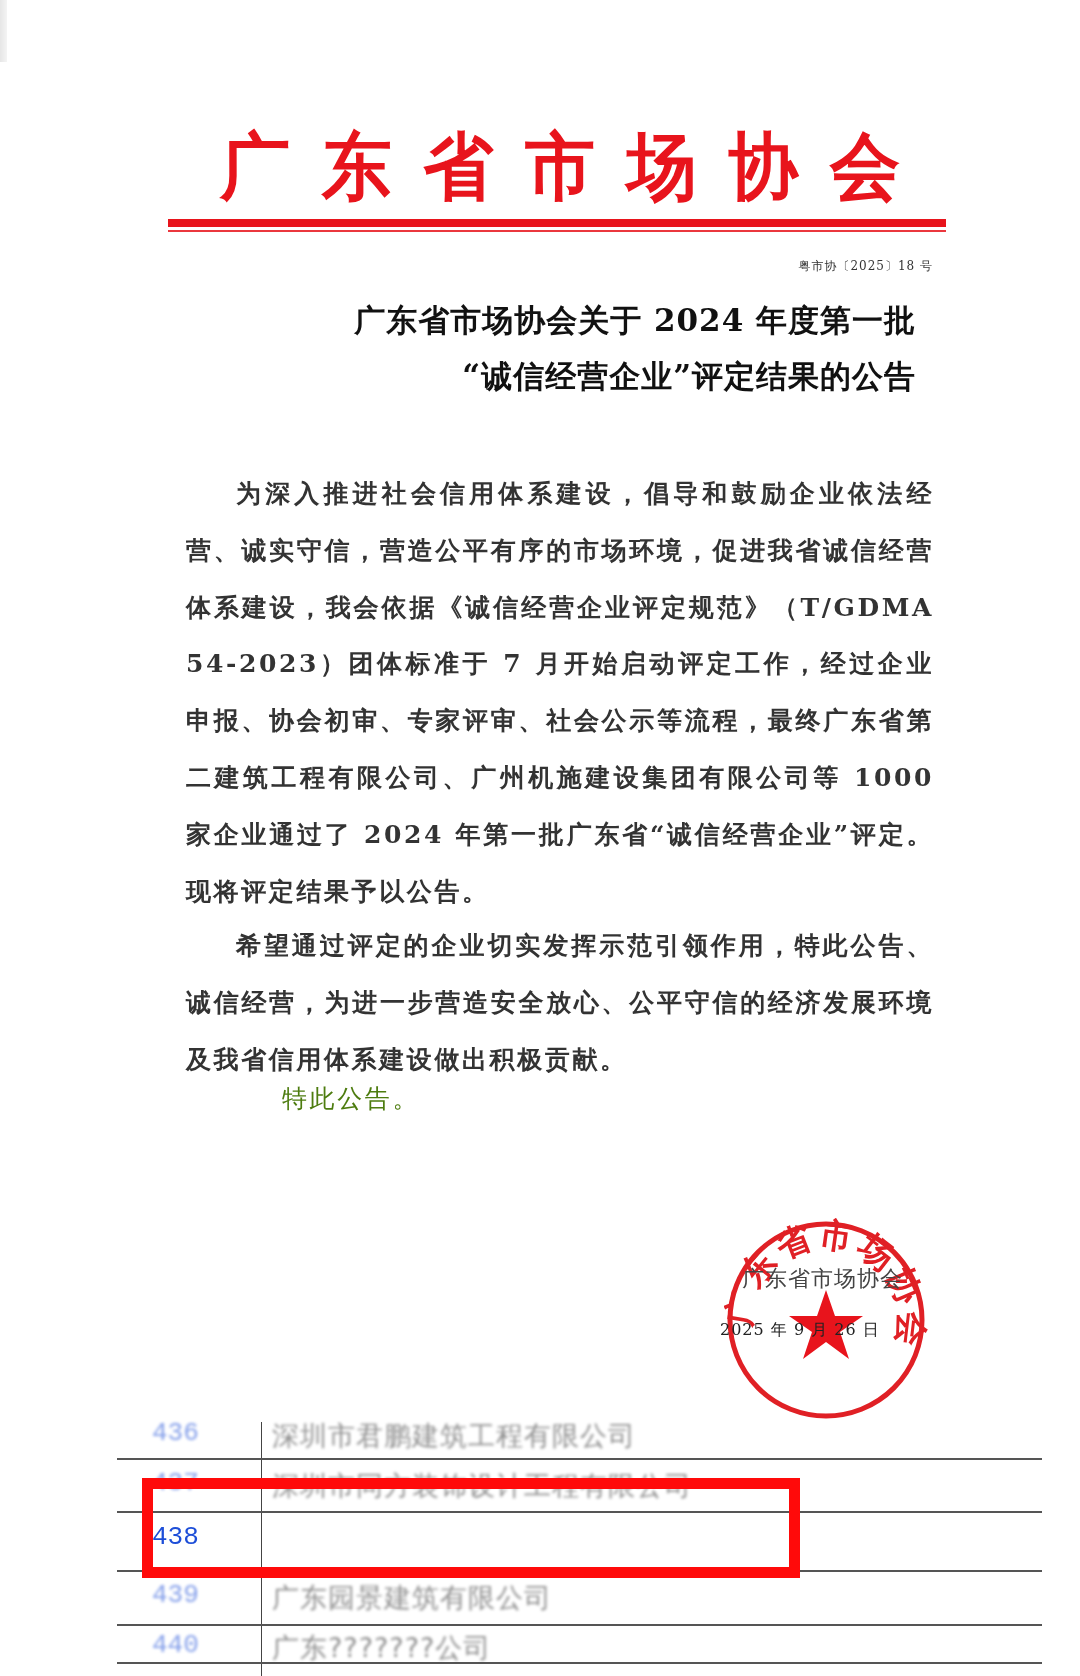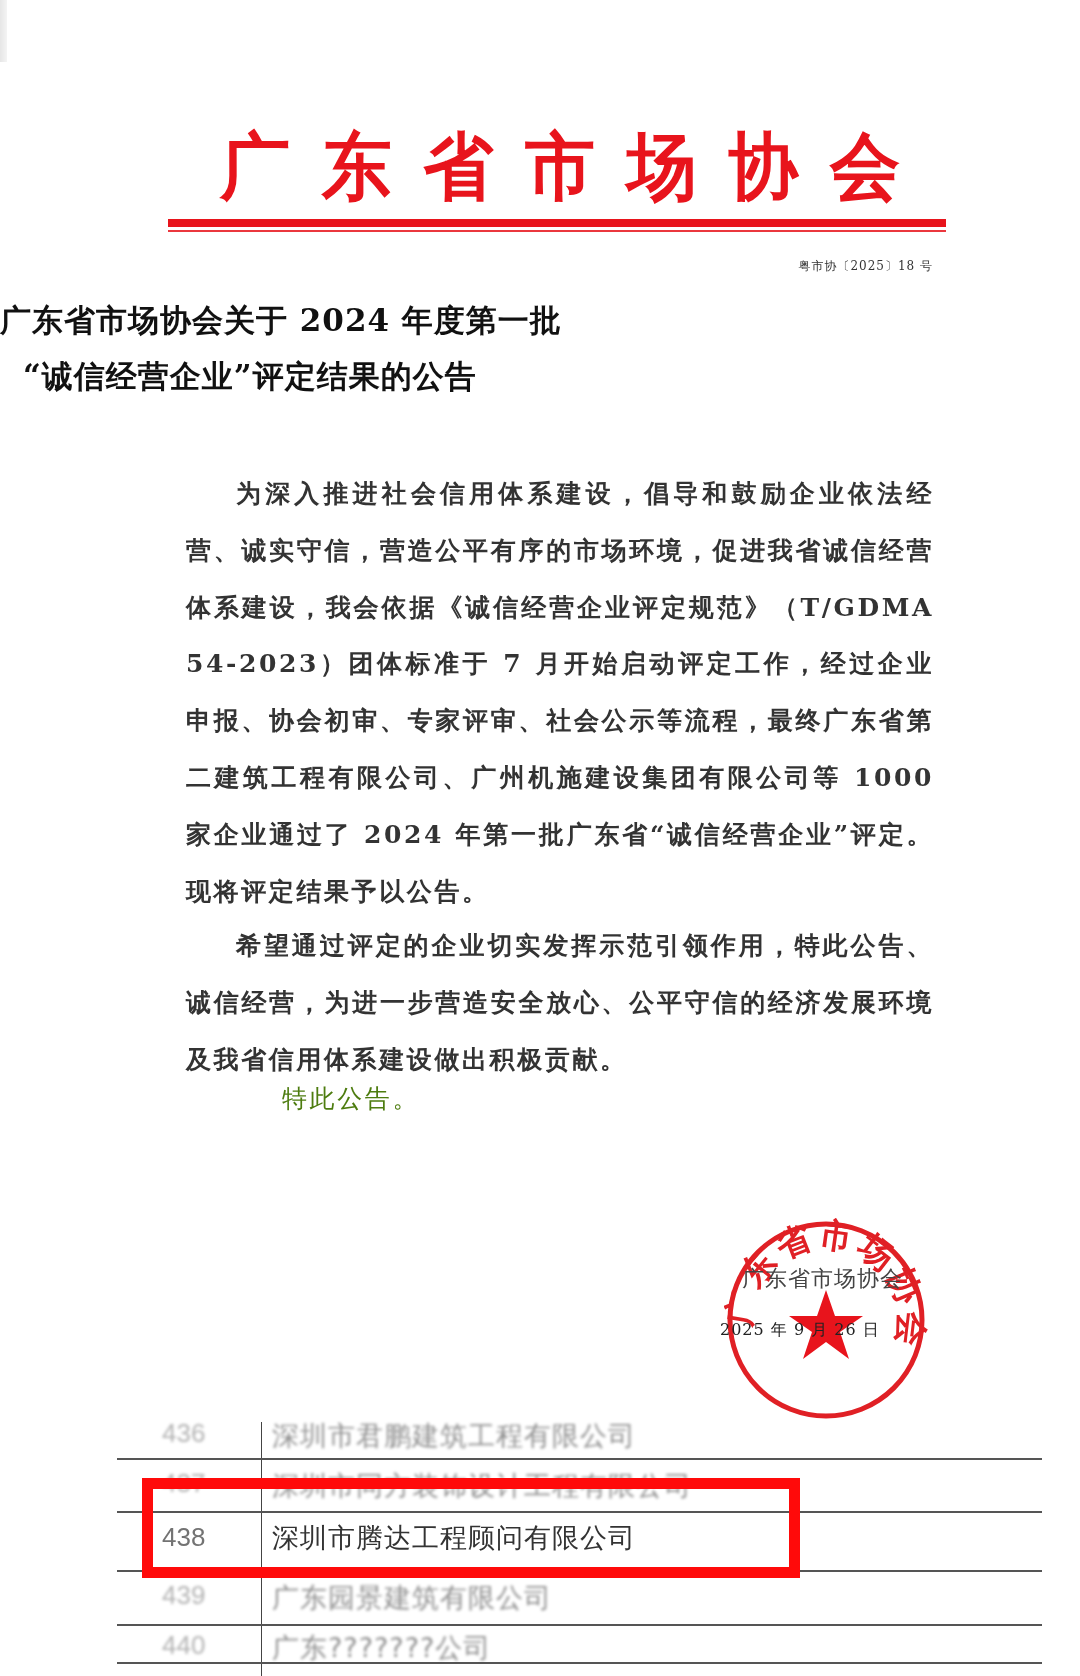--- a/index.html
+++ b/index.html
@@ -3,35 +3,35 @@
 <meta charset="utf-8">
 <style>
   html,body{margin:0;padding:0;background:#fff;}
   body{width:1080px;height:1676px;position:relative;overflow:hidden;font-family:"DejaVu Serif","Liberation Serif",serif;color:#222;}
   .edge-shadow{position:absolute;left:0;top:0;width:7px;height:62px;background:linear-gradient(90deg,#e6e6e6,#f4f4f4);}
   .masthead{position:absolute;left:220px;top:128px;width:680px;height:80px;display:flex;justify-content:space-between;align-items:center;color:#e8141c;font-size:70px;font-weight:bold;font-family:"DejaVu Sans","Liberation Sans",sans-serif;letter-spacing:0;}
   .masthead span{display:block;transform:scaleY(1.05);}
   .rule-thick{position:absolute;left:168px;top:219px;width:778px;height:8px;background:#e8141c;}
   .rule-thin{position:absolute;left:168px;top:230px;width:778px;height:2px;background:#e8141c;opacity:.85;}
   .doc-number{position:absolute;right:147px;top:258px;font-size:12px;color:#333;letter-spacing:1px;}
-  .title{position:absolute;left:0;width:916px;text-align:left;font-size:31px;font-weight:bold;color:#111;letter-spacing:1px;}
+  .title{position:absolute;left:0;width:916px;text-align:right;font-size:31px;font-weight:bold;color:#111;letter-spacing:1px;}
   .title.l1{top:300px;}
-  .title.l2{top:356px;padding-left:23px;}
+  .title.l2{top:356px;}
   .body-text{position:absolute;left:180px;width:760px;font-size:25px;line-height:56.8px;color:#333;letter-spacing:2.6px;text-align:justify;}
   .body-text p{margin:6px;text-indent:2em;font-weight:bold;}
   .p1{top:460px;}
   .p2{top:912px;}
   .closing{position:absolute;left:282px;top:1082px;font-size:25px;color:#4d7c0f;letter-spacing:2.6px;}
   .seal{position:absolute;left:724px;top:1218px;width:204px;height:204px;}
   .sign-org{position:absolute;left:742px;top:1264px;font-size:22px;color:#444;letter-spacing:1px;}
   .sign-date{position:absolute;left:720px;top:1320px;font-size:16px;color:#222;letter-spacing:1px;}
   .table-wrap{position:absolute;left:117px;top:1400px;width:925px;height:276px;}
   .tbl-line{position:absolute;left:0;width:925px;height:2px;background:#555;}
   .tbl-divider{position:absolute;left:144px;width:1px;background:#444;}
-  .row-num{position:absolute;left:45px;font-size:26px;color:#737373;font-family:Liberation Sans, sans-serif;}
+  .row-num{position:absolute;left:35px;font-size:26px;color:#1d4ed8;font-family:Liberation Mono, monospace;}
   .row-name{position:absolute;left:155px;font-size:27px;color:#333;font-family:"DejaVu Sans","Liberation Sans",sans-serif;letter-spacing:1px;white-space:nowrap;}
   .faded{filter:blur(1.6px);opacity:.55;}
   .highlight-box{position:absolute;left:142px;top:1478px;width:636px;height:78px;border:11px solid #ff0a0a;box-sizing:content-box;}
 </style>
 </head>
 <body>
 
 <div class="edge-shadow"></div>
 
 <div class="masthead">
@@ -81,21 +81,20 @@
   <div class="tbl-line" style="top:224px;"></div>
   <div class="tbl-line" style="top:262px;"></div>
 
   <div class="row-num faded" style="top:18px;">436</div>
   <div class="row-name faded" style="top:18px;">深圳市君鹏建筑工程有限公司</div>
 
   <div class="row-num faded" style="top:68px;">437</div>
   <div class="row-name faded" style="top:68px;">深圳市同方装饰设计工程有限公司</div>
 
   <div class="row-num" style="top:122px;">438</div>
-  <div class="row-name" style="top:120px;">深圳市腾达工程顾问有限公司</div>
 
   <div class="row-num faded" style="top:180px;">439</div>
   <div class="row-name faded" style="top:180px;">广东园景建筑有限公司</div>
 
   <div class="row-num faded" style="top:230px;">440</div>
   <div class="row-name faded" style="top:230px;">广东???????公司</div>
 </div>
 
 <div class="highlight-box"></div>
 

